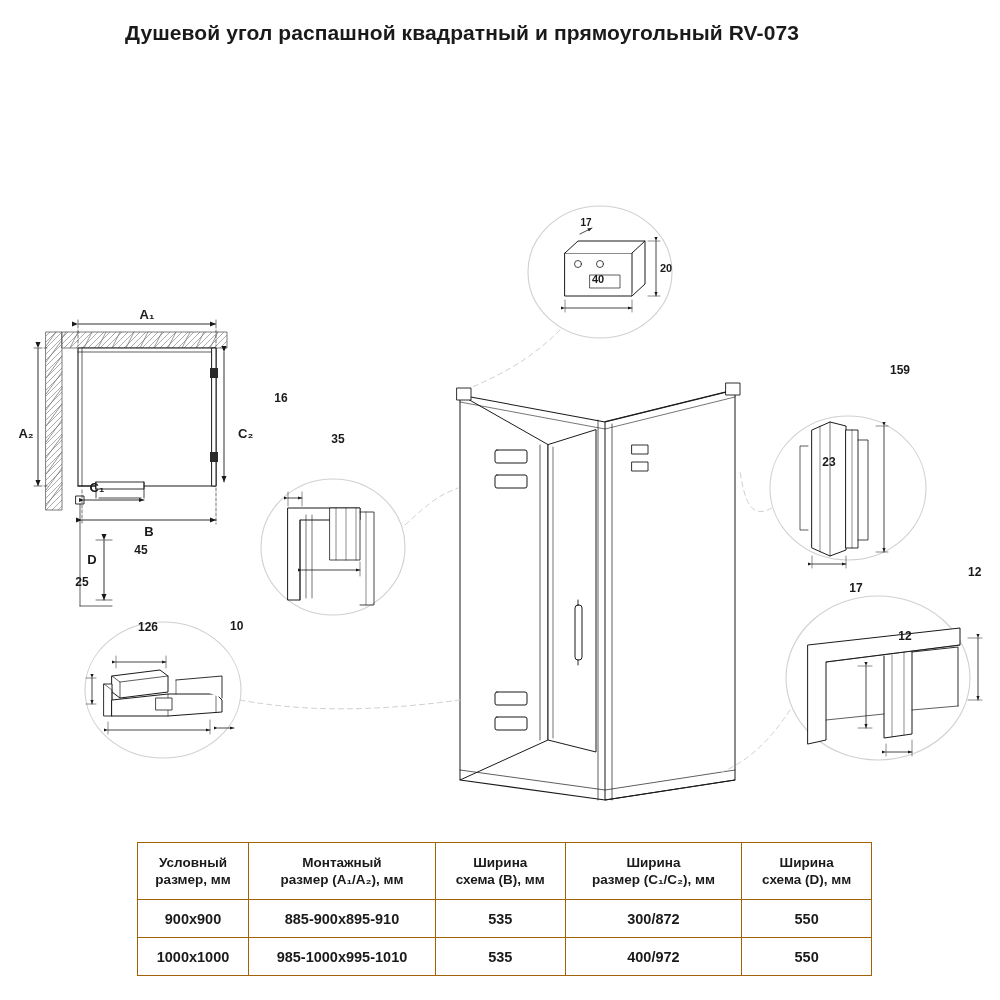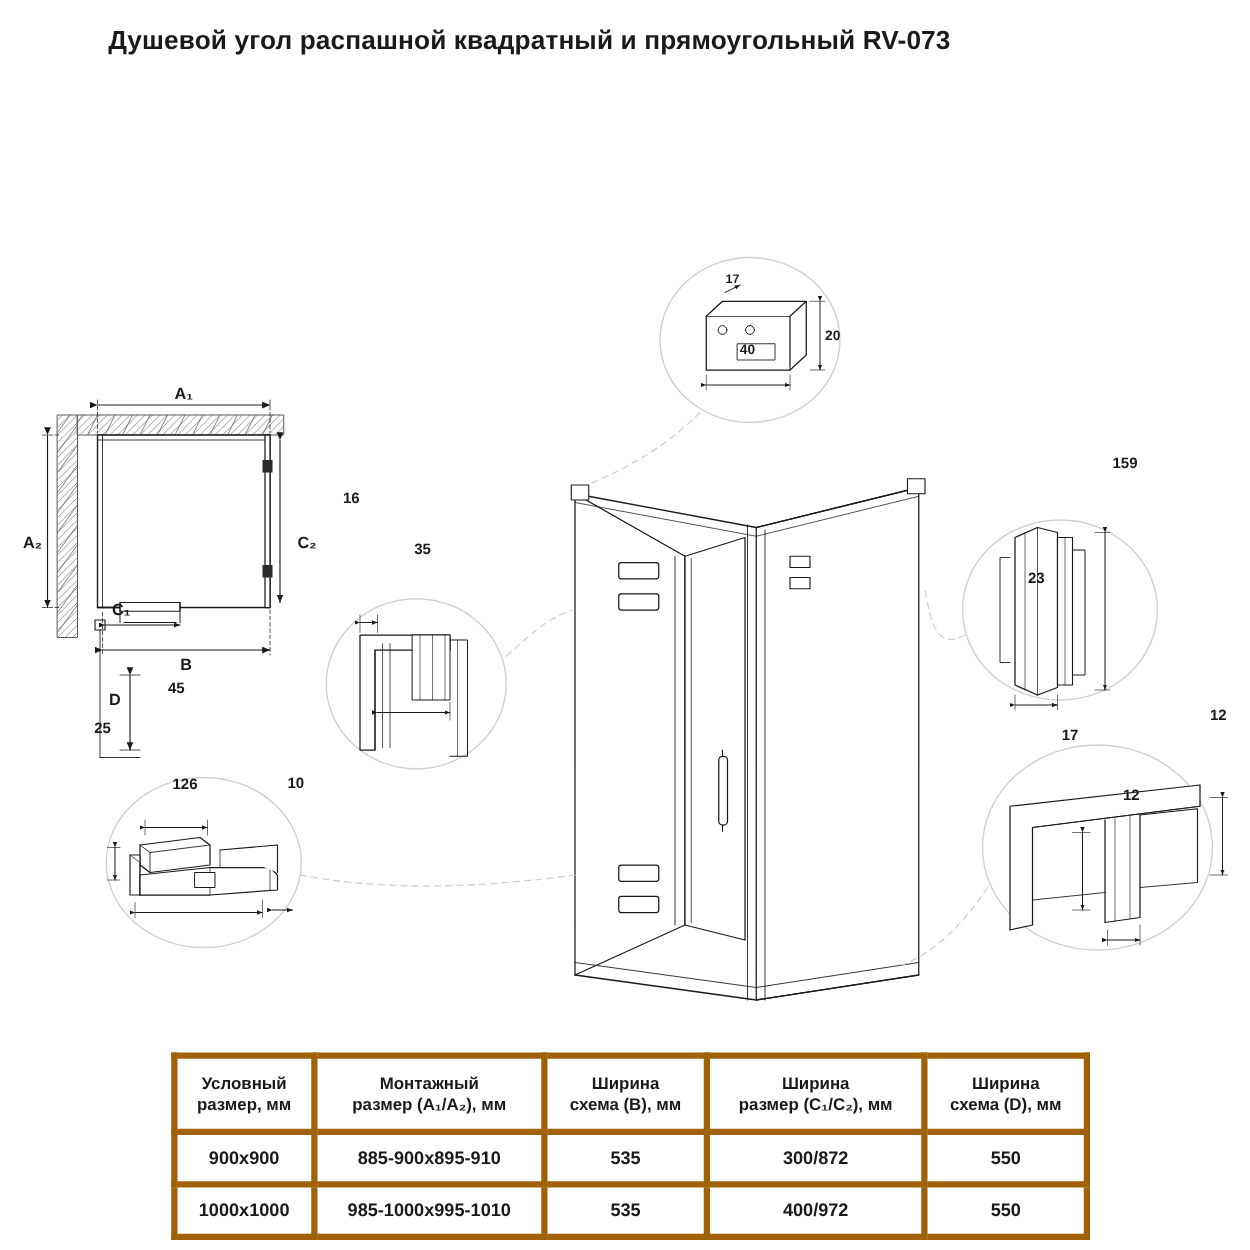--- a/index.html
+++ b/index.html
@@ -2,39 +2,39 @@
 <html><head>
 <meta charset="utf-8">
 <style>
   html,body{margin:0;padding:0;}
   body{
     width:1000px;height:1000px;background:#ffffff;
     font-family:"Liberation Sans", sans-serif;
     color:#1a1a1a;position:relative;overflow:hidden;
   }
   .title{
-    position:absolute;left:0;top:18px;width:799px;text-align:center;
-    font-size:21px;font-weight:700;line-height:30px;letter-spacing:.1px;padding-left:24px;
+    position:absolute;left:0;top:18px;width:799px;text-align:right;
+    font-size:21px;font-weight:700;line-height:30px;letter-spacing:.1px;
   }
   .title .line2{display:block;}
 
   
   #drawing{position:absolute;left:0;top:100px;width:1000px;height:710px;}
   svg{display:block;}
 
   
   .tablewrap{
     position:absolute;left:137px;top:842px;width:735px;
   }
   table{
     border-collapse:collapse;width:735px;
     font-size:13.5px;
   }
   table td, table th{
-    border:5px solid #a16207;
+    border:1px solid #a16207;
     text-align:center;vertical-align:middle;
     padding:4px 2px;
     font-weight:700;
   }
   thead th{height:48px;line-height:17px;font-size:13.5px;}
   tbody td{height:29px;font-size:14.5px;}
 </style>
 </head>
 <body>
 

